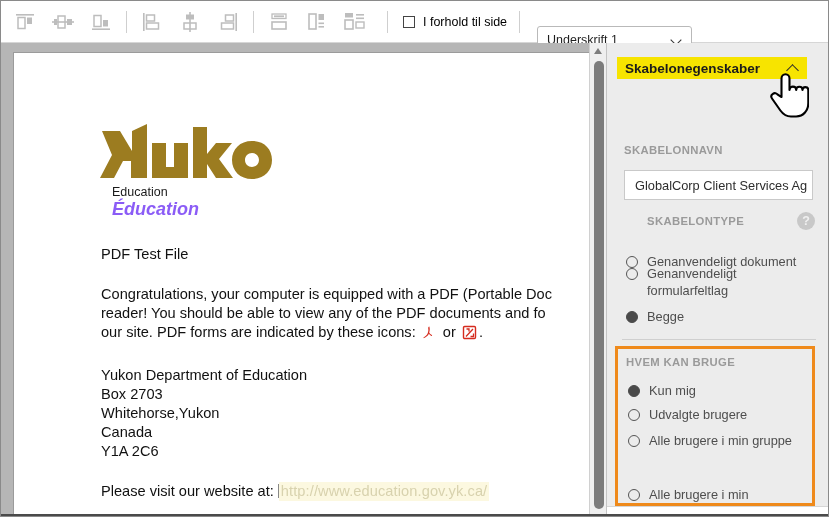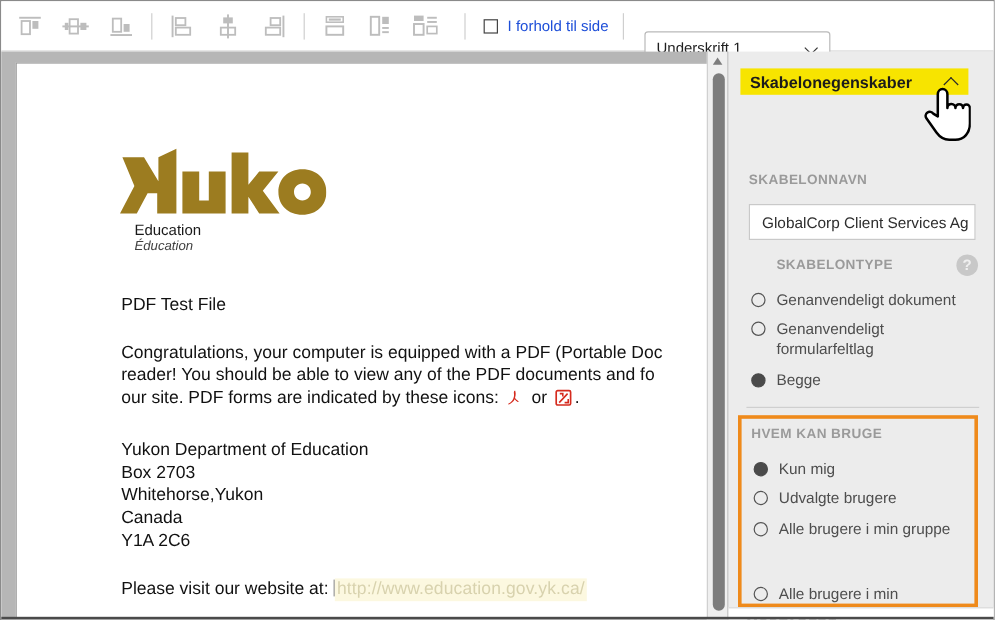--- a/index.html
+++ b/index.html
@@ -46,21 +46,21 @@
     cursor: pointer;
   }
   .tb-checkbox {
     width: 12px; height: 12px;
     border: 1.6px solid #444;
     background: #fff;
     margin-right: 8px;
   }
   .tb-check-label {
     font-size: 12.5px;
-    color: #1d4ed8;
+    color: #000000;
     white-space: nowrap;
   }
   .tb-select {
     position: relative;
     width: 155px; height: 27px;
     border: 1px solid #b9b9b9;
     border-radius: 3px;
     background: #fff;
     display: flex; align-items: center;
     padding: 0 9px;
@@ -111,24 +111,25 @@
   }
   .logo-word { display:block; }
   .logo-sub1 {
     font-family: "Liberation Sans", sans-serif;
     font-size: 12.5px;
     color: #1a1a1a;
     margin: 2px 0 0 12px;
   }
   .logo-sub2 {
     font-family: "Liberation Sans", sans-serif;
-    font-size: 11px;
+    font-size: 18px;
     font-style: italic;
-    color: #404040;
+    color: #8b5cf6;
     margin: 0 0 0 12px;
+    font-weight: bold;
   }
   .doc-text {
     position: absolute;
     left: 87px; top: 192px;
     width: 560px;
     font-family: "Liberation Sans", sans-serif;
     font-size: 14.6px;
     color: #111;
     line-height: 19px;
     white-space: nowrap;
@@ -499,21 +500,21 @@
     <div class="sec-label" style="left:17px; top:101px;">SKABELONNAVN</div>
 
     <div class="name-input">
       <span>GlobalCorp Client Services Ag</span>
     </div>
 
     <div class="sec-label" style="left:17px; top:172px;margin-left:23px;">SKABELONTYPE</div>
 
     <div class="help-icon">?</div>
 
-    <div class="radio-row" style="left:19px; top:198px; width:192px;">
+    <div class="radio-row" style="left:19px; top:210px; width:192px;">
       <span class="radio"></span>
       <span class="radio-label">Genanvendeligt dokument</span>
     </div>
 
     <div class="radio-row" style="left:19px; top:222px; width:178px;">
       <span class="radio"></span>
       <span class="radio-label">Genanvendeligt formularfeltlag</span>
     </div>
 
     <div class="radio-row" style="left:19px; top:265px; width:178px;">

